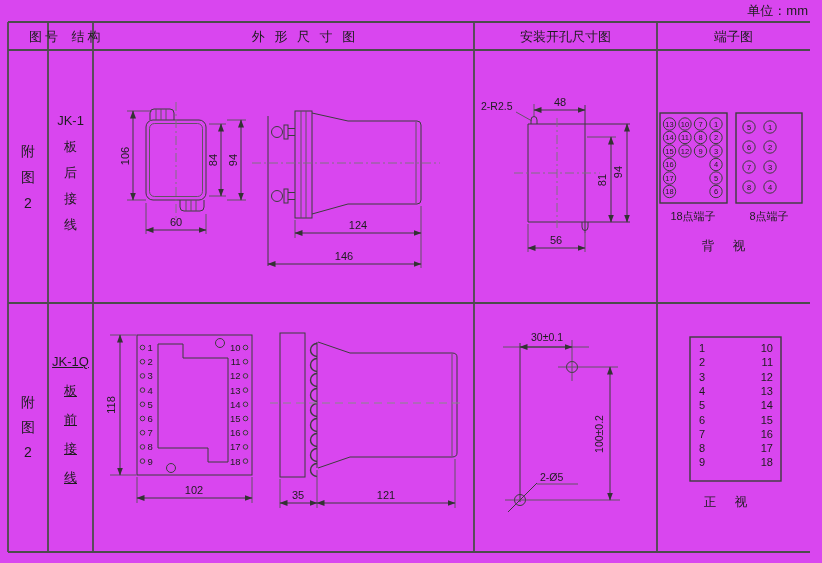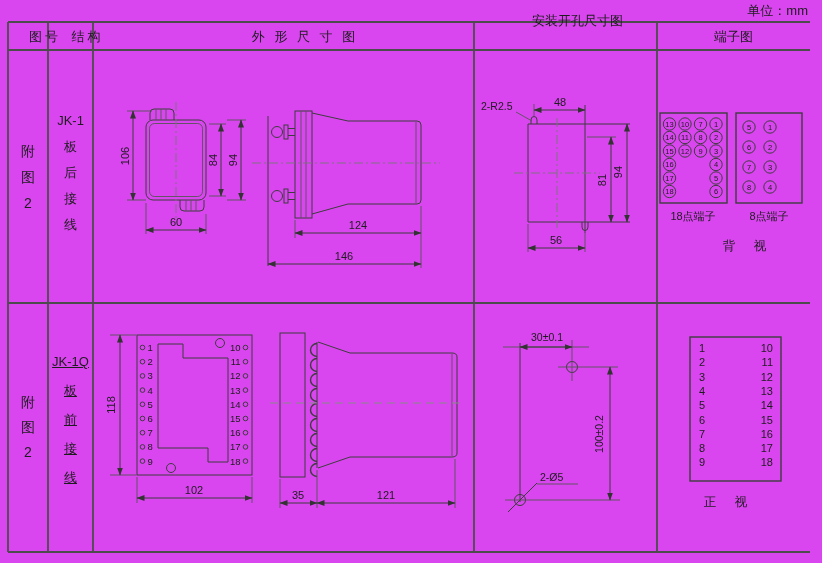--- a/index.html
+++ b/index.html
@@ -329,21 +329,21 @@
           <text x="773" y="437.8" font-size="11" text-anchor="end">16</text>
           <text x="773" y="452.1" font-size="11" text-anchor="end">17</text>
           <text x="773" y="466.4" font-size="11" text-anchor="end">18</text>
         </g>
     </g>
   </svg>
 
   <div class="lab hdr" style="left:8px;top:22px;width:40px;height:28px;">图号</div>
   <div class="lab hdr" style="left:48px;top:22px;width:45px;height:28px;">结构</div>
   <div class="lab hdr" style="left:84px;top:22px;width:408px;height:28px;">外 形 尺 寸 图</div>
-  <div class="lab" style="left:474px;top:6px;width:183px;height:28px;font-size:13px;padding-left:12px;">安装开孔尺寸图</div>
+  <div class="lab" style="left:474px;top:22px;width:183px;height:28px;font-size:13px;">安装开孔尺寸图</div>
   <div class="lab" style="left:657px;top:22px;width:153px;height:28px;font-size:13px;">端子图</div>
 
   <div class="lab vlabel" style="left:8px;top:50px;width:40px;height:253px;line-height:26px;">附
 图
 2</div>
   <div class="lab vlabel" style="left:48px;top:50px;width:45px;height:245px;line-height:26px;font-size:13px;">JK-1
 板
 后
 接
 线</div>
@@ -351,15 +351,15 @@
 图
 2</div>
   <div class="lab vlabel" style="left:48px;top:295px;width:45px;height:249px;line-height:29px;font-size:13px;text-decoration:underline;">JK-1Q
 板
 前
 接
 线</div>
 
   <div class="lab cn" style="left:658px;top:209px;width:70px;height:14px;">18点端子</div>
   <div class="lab cn" style="left:735px;top:209px;width:68px;height:14px;">8点端子</div>
-  <div class="lab viewlab" style="left:669px;top:238px;width:153px;height:16px;">背   视</div>
+  <div class="lab viewlab" style="left:648px;top:238px;width:153px;height:16px;">背   视</div>
   <div class="lab viewlab" style="left:650px;top:494px;width:153px;height:16px;text-align:center;">正   视</div>
 </div>
 
 </body></html>

